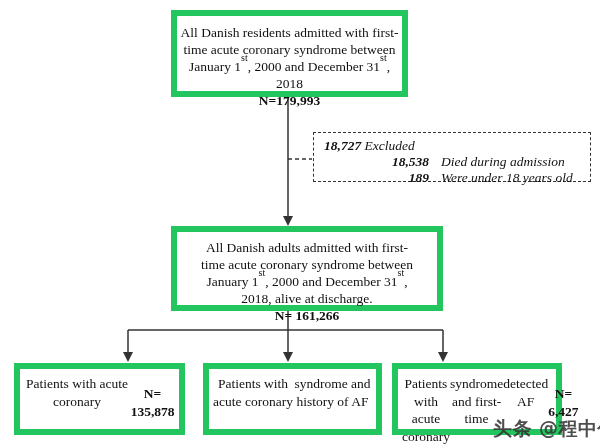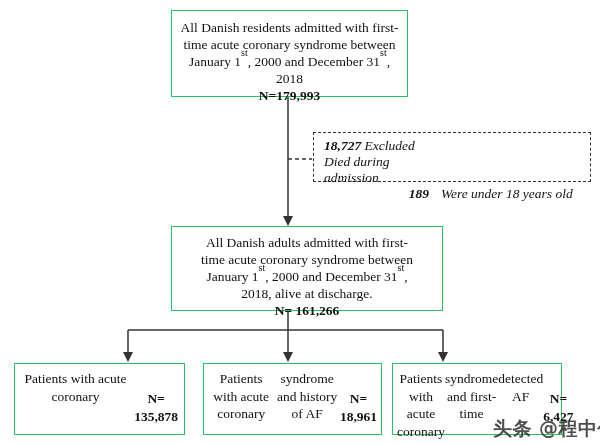--- a/index.html
+++ b/index.html
@@ -17,21 +17,21 @@
     overflow: hidden;
   }
   .connectors {
     position: absolute;
     left: 0; top: 0;
     width: 600px; height: 444px;
     pointer-events: none;
   }
   .fbox {
     position: absolute;
-    border: 1px solid #22c55e;
+    border: 6px solid #22c55e;
     background: #ffffff;
     box-sizing: border-box;
     text-align: center;
     font-size: 13.5px;
     line-height: 17px;
   }
   .fbox.dashed {
     border: 1.5px dashed #333333;
     text-align: left;
     font-size: 13.5px;
@@ -105,20 +105,21 @@
     <div>All Danish residents admitted with first-</div>
     <div>time acute coronary syndrome between</div>
     <div><span>January 1</span><sup class="st">st</sup><span>, 2000 and December 31</span><sup class="st">st</sup><span>,</span></div>
     <div>2018</div>
     <div class="num">N=179,993</div>
   </div>
 
   <div class="fbox dashed excl-box">
     <div><span class="num">18,727</span> <span>Excluded</span></div>
     <div class="excl-row">
+      <span class="num">18,538</span>
       <span>Died during admission</span>
     </div>
     <div class="excl-row">
       <span class="num">189</span>
       <span>Were under 18 years old</span>
     </div>
   </div>
 
   <div class="fbox mid-box">
     <div>All Danish adults admitted with first-</div>
@@ -129,21 +130,20 @@
   </div>
 
   <div class="fbox leaf leaf-box">
     <div>Patients with acute coronary</div>
     <div class="nline">N= 135,878</div>
   </div>
 
   <div class="fbox leaf leaf-box2">
     <div>Patients with acute coronary</div>
     <div>syndrome and history of AF</div>
-    <div class="nline">N= 18,961</div>
   </div>
 
   <div class="fbox leaf leaf-box3">
     <div>Patients with acute coronary</div>
     <div>syndrome and first-time</div>
     <div>detected AF</div>
     <div class="nline">N= 6,427</div>
   </div>
 
   <div class="watermark">头条 @程中伟</div>

